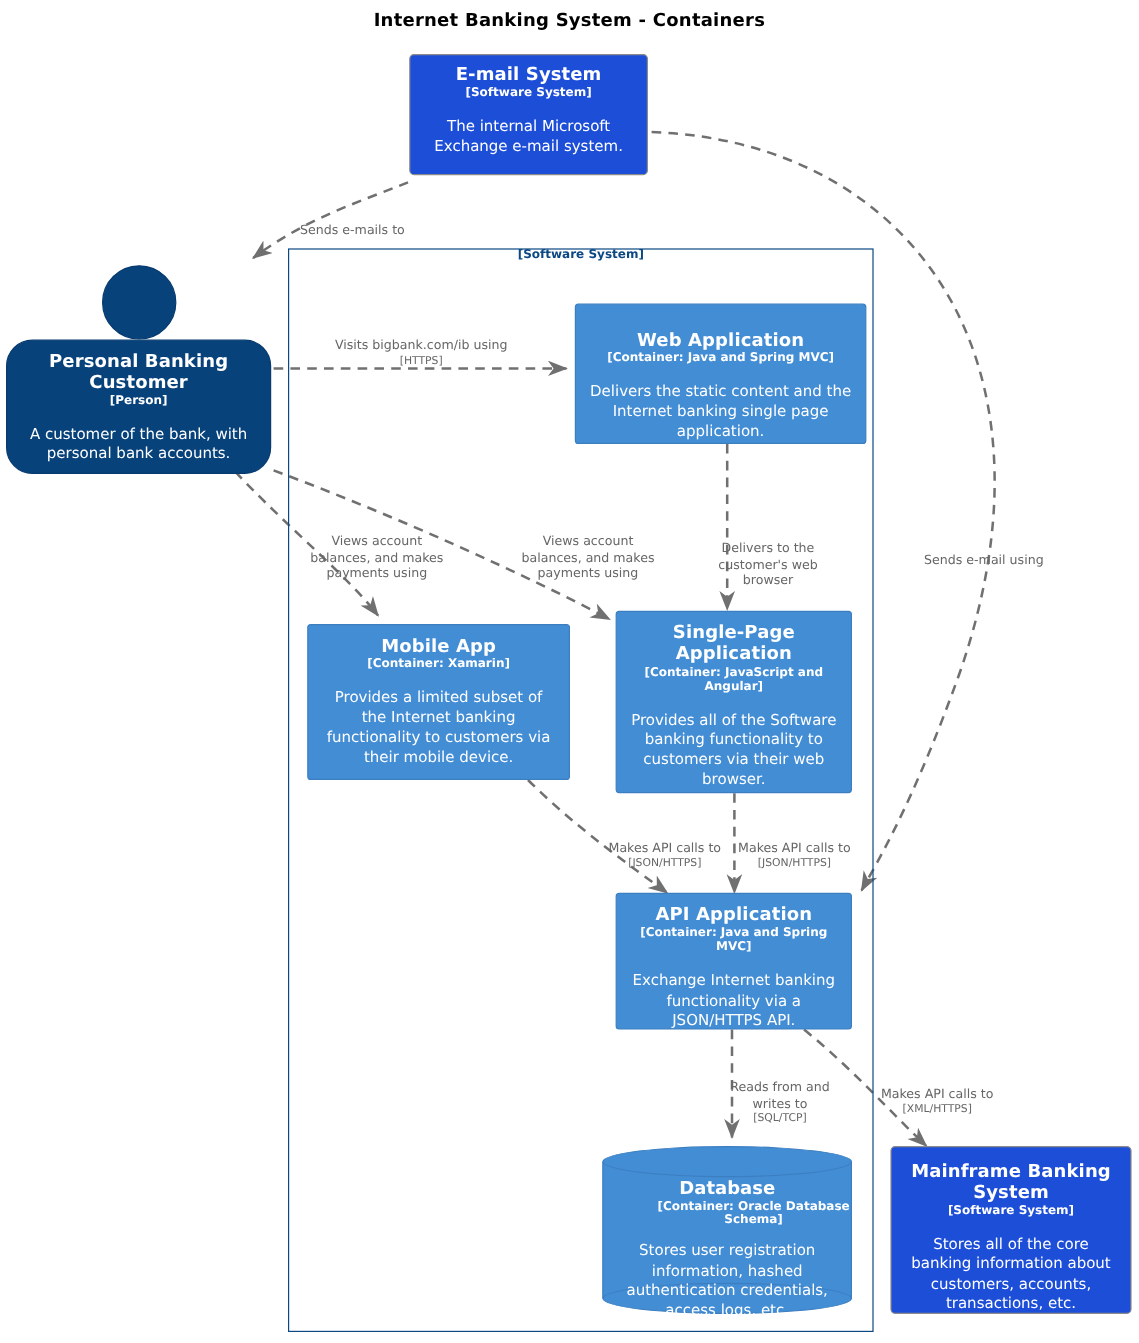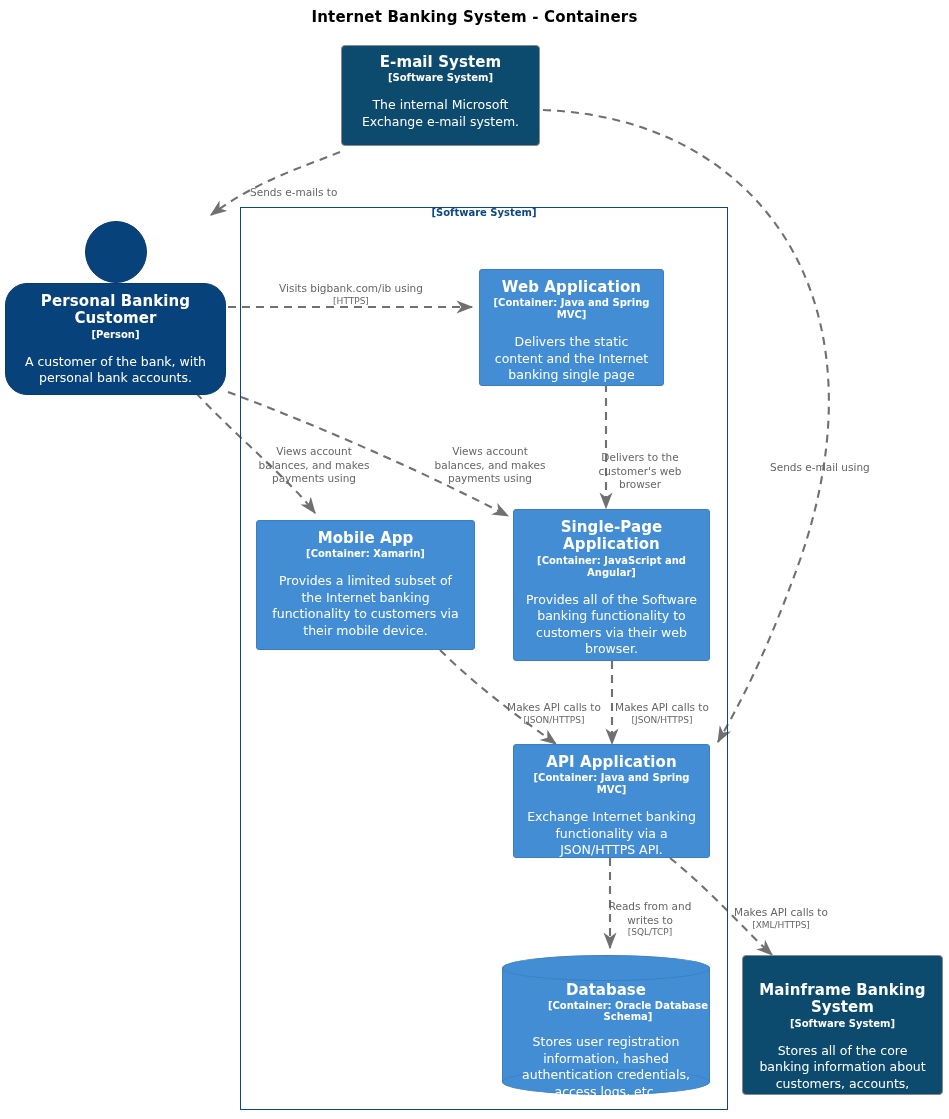--- a/index.html
+++ b/index.html
@@ -57,21 +57,21 @@
     font-weight: bold;
     line-height: 1.2;
     margin-top: 1px;
   }
   .node .n-desc {
     font-size: 12.5px;
     line-height: 1.32;
     margin-top: 13px;
   }
   .node.software-system {
-    background: #0c4a6e;
+    background: #1d4ed8;
     border: 1px solid #8a8a8a;
     border-radius: 4px;
   }
   .node.container {
     background: #438dd5;
     border: 1px solid #3c7fc0;
     border-radius: 3px;
   }
   .node.person-body {
     background: #08427b;
@@ -198,21 +198,21 @@
     <div class="n-desc">The internal Microsoft Exchange e-mail system.</div>
   </div>
 
   <div class="person-head" style="left:85px; top:221px; width:62px; height:62px;"></div>
   <div class="node person-body" style="left:5px; top:283px; width:221px; height:112px; padding:9px 10px;">
     <div class="n-title">Personal Banking Customer</div>
     <div class="n-tech">[Person]</div>
     <div class="n-desc">A customer of the bank, with personal bank accounts.</div>
   </div>
 
-  <div class="node container" style="left:479px; top:253px; width:185px; height:117px; padding:9px 11px;margin-top:16px;">
+  <div class="node container" style="left:479px; top:253px; width:243px; height:117px; padding:21px 11px;">
     <div class="n-title">Web Application</div>
     <div class="n-tech">[Container: Java and Spring MVC]</div>
     <div class="n-desc">Delivers the static content and the Internet banking single page application.</div>
   </div>
 
   <div class="node container" style="left:256px; top:520px; width:219px; height:130px; padding:9px 11px;">
     <div class="n-title">Mobile App</div>
     <div class="n-tech">[Container: Xamarin]</div>
     <div class="n-desc">Provides a limited subset of the Internet banking functionality to customers via their mobile device.</div>
   </div>
@@ -233,21 +233,21 @@
     <div class="db-body" style="top:13px; height:114px;"></div>
     <div class="db-bot" style="top:114px;"></div>
     <div class="db-top" style="top:0px;"></div>
     <div class="db-text" style="top:26px;">
       <div class="n-title" style="font-size:15px; font-weight:bold;">Database</div>
       <div class="n-tech" style="font-size:10px; font-weight:bold; margin-top:1px;padding-left:44px;">[Container: Oracle Database Schema]</div>
       <div class="n-desc" style="font-size:12.5px; line-height:1.32; margin-top:12px; padding:0 8px;">Stores user registration information, hashed authentication credentials, access logs, etc.</div>
     </div>
   </div>
 
-  <div class="node software-system" style="left:742px; top:955px; width:201px; height:140px; padding:26px 10px;">
+  <div class="node software-system" style="left:742px; top:955px; width:201px; height:140px; padding:12px 10px;">
     <div class="n-title">Mainframe Banking System</div>
     <div class="n-tech">[Software System]</div>
     <div class="n-desc">Stores all of the core banking information about customers, accounts, transactions, etc.</div>
   </div>
 
   <div class="edge-label" style="left:250px; top:173px; width:160px; text-align:left;">
     <span>Sends e-mails to</span>
   </div>
 
   <div class="edge-label" style="left:272px; top:269px; width:158px;">

